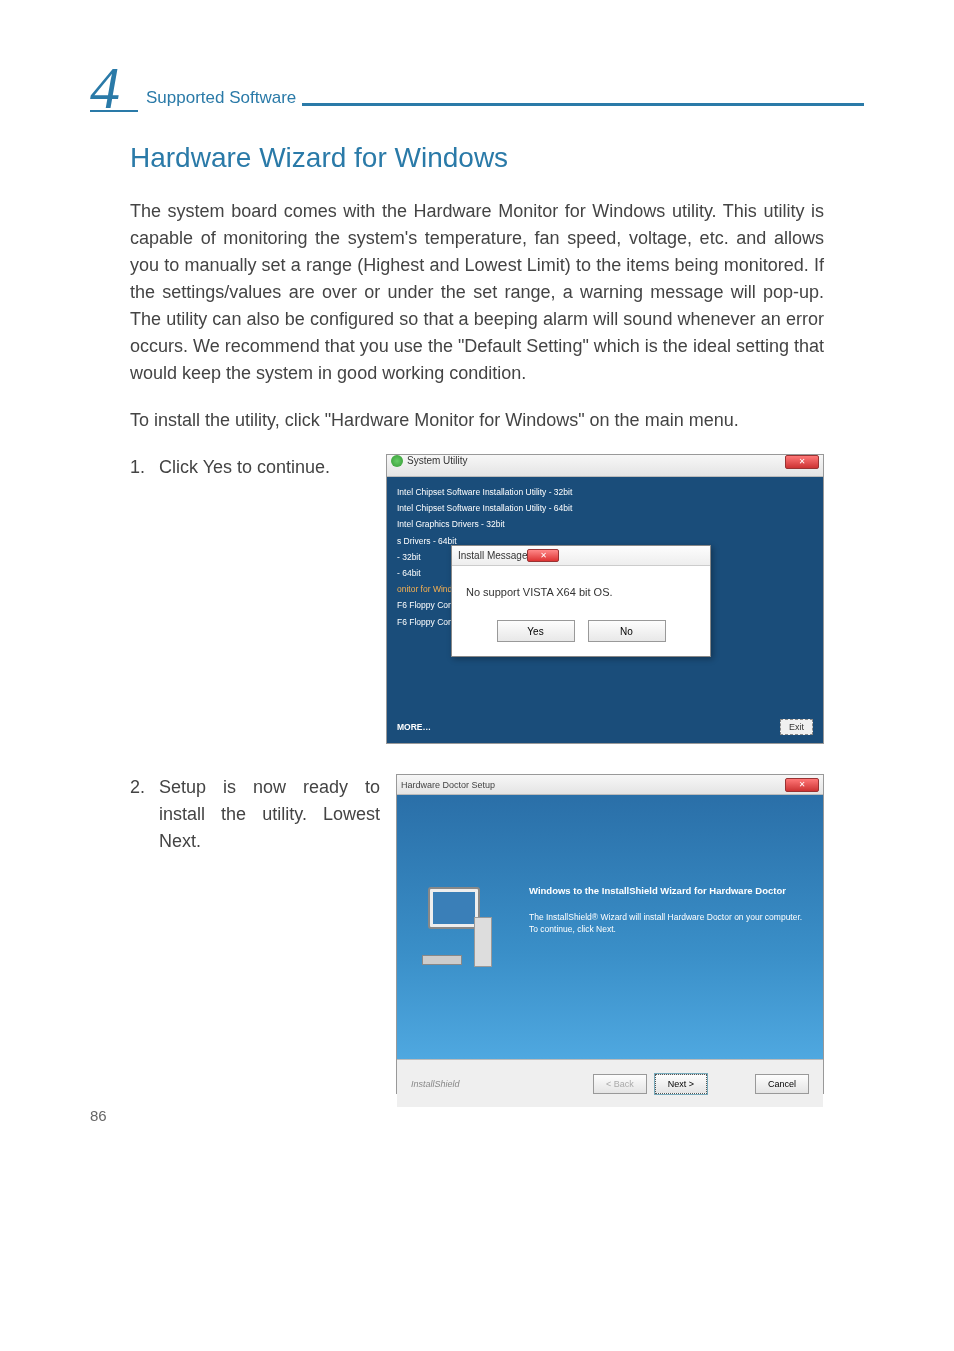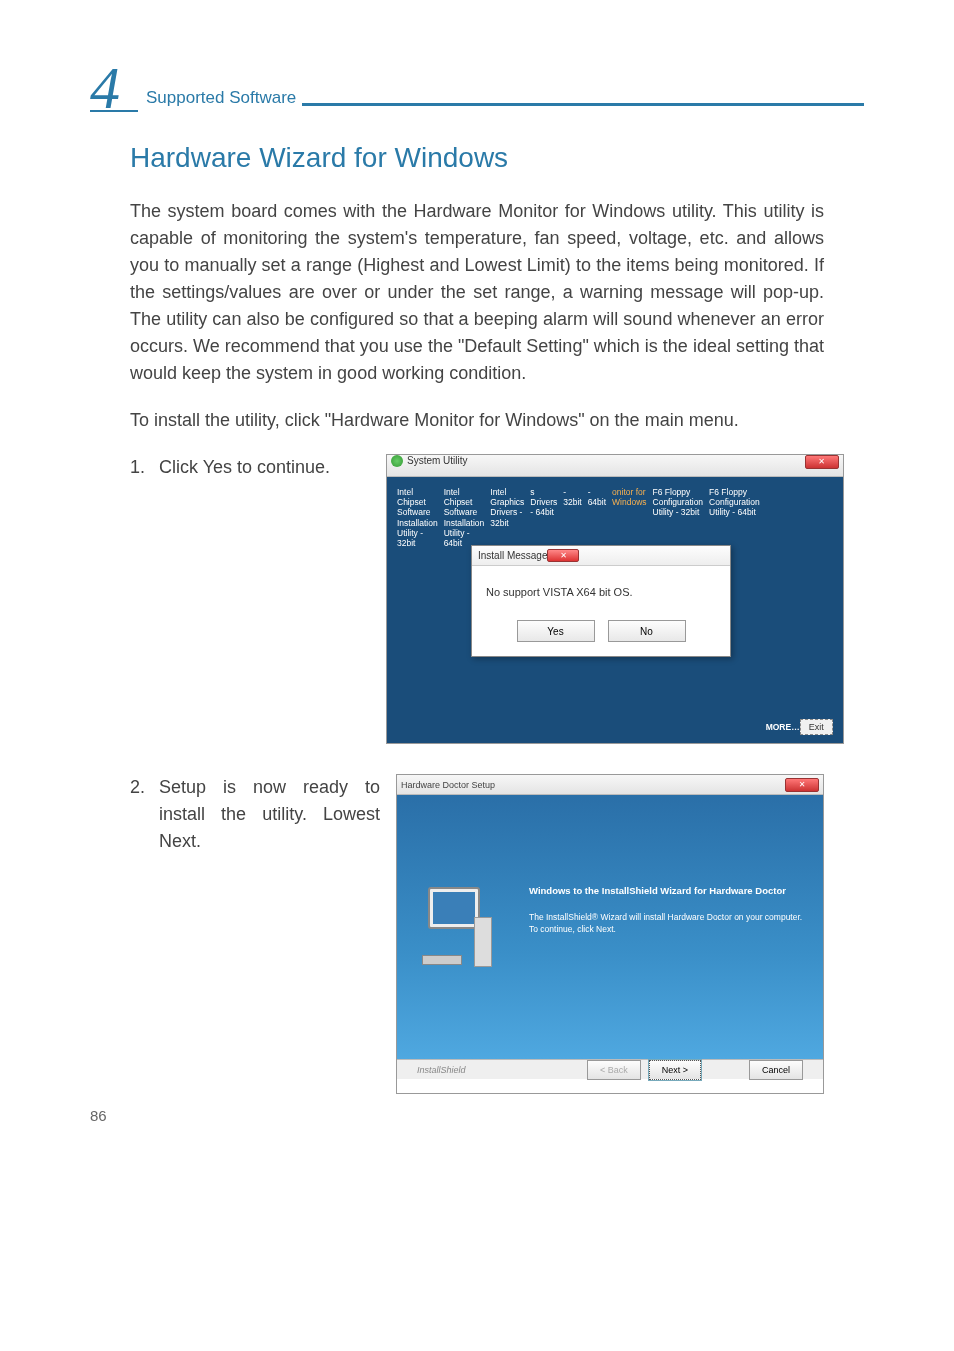--- a/index.html
+++ b/index.html
@@ -163,21 +163,21 @@
     .shot1-icons span{
       width:26px; height:26px; border-radius:50%;
       background:radial-gradient(circle,#fff,#8bd 60%, #47a);
       display:inline-block;
     }
     .shot1-right {
       flex: 1;
       background: #1a4d7a;
       padding: 10px 10px 8px 10px;
       display: flex;
-      flex-direction: row;
+      flex-direction: column;
       gap: 6px;
       color: #fff;
     }
     .menu-item {
       font-size: 8.5px;
       color: #fff;
       line-height: 1.2;
       cursor: pointer;
     }
     .menu-item.orange { color: #f7b050; }
@@ -189,21 +189,21 @@
     }
     .menu-more { font-size:8.5px; color:#fff; font-weight:bold; }
     .exit-btn {
       margin-left:auto;
       background:#f0f0f0; border:1px dashed #888;
       color:#333; font-size:9px;
       padding:2px 8px; cursor:pointer;
     }
     .install-dialog {
       position: absolute;
-      top: 90px; left: 84px;
+      top: 90px; left: 64px;
       width: 260px;
       background: #fff;
       border: 1px solid #888;
       box-shadow: 2px 2px 6px rgba(0,0,0,0.3);
       z-index: 5;
     }
     .dlg-titlebar {
       height: 20px;
       background: linear-gradient(#fdfdfd,#eee);
       border-bottom: 1px solid #ccc;
@@ -267,25 +267,25 @@
       position:absolute; bottom:2px; left:0; width:40px; height:10px;
       background:#ccc; border:1px solid #888;
     }
     .shot2-rightcol {
       flex:1; padding: 90px 20px 0 12px;
       color:#fff; font-size:9px;
     }
     .welcome-title { font-weight:bold; margin-bottom:16px; font-size:9.5px; }
     .welcome-body { font-size:8.5px; line-height:1.4; }
     .shot2-footer {
-      height: 20px;
+      height: 48px;
       background:#efefef;
       border-top:1px solid #bbb;
       display:flex; align-items:center;
-      padding: 0 20px;
+      padding: 0 14px;
       font-size:9px; color:#888;
     }
     .shot2-footer .brand { font-style:italic; }
     .shot2-footer .fspacer{flex:1;}
     .wiz-btn {
       height:20px; padding:0 12px;
       background:linear-gradient(#fdfdfd,#e4e4e4);
       border:1px solid #999; font-size:9px;
       margin-left:8px; cursor:pointer;
     }

